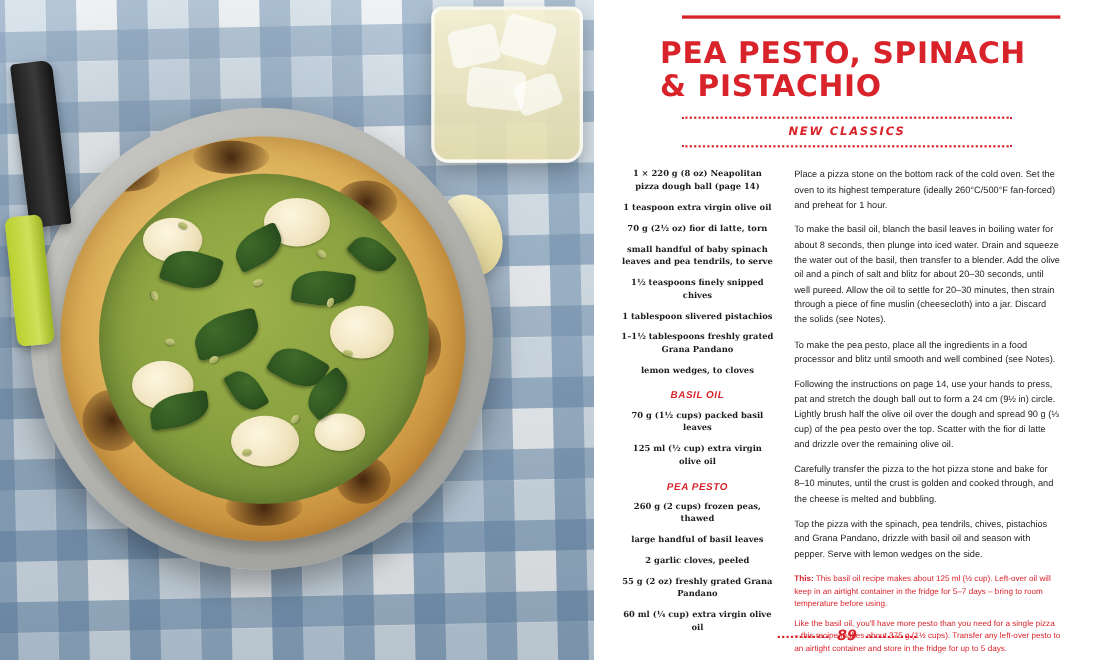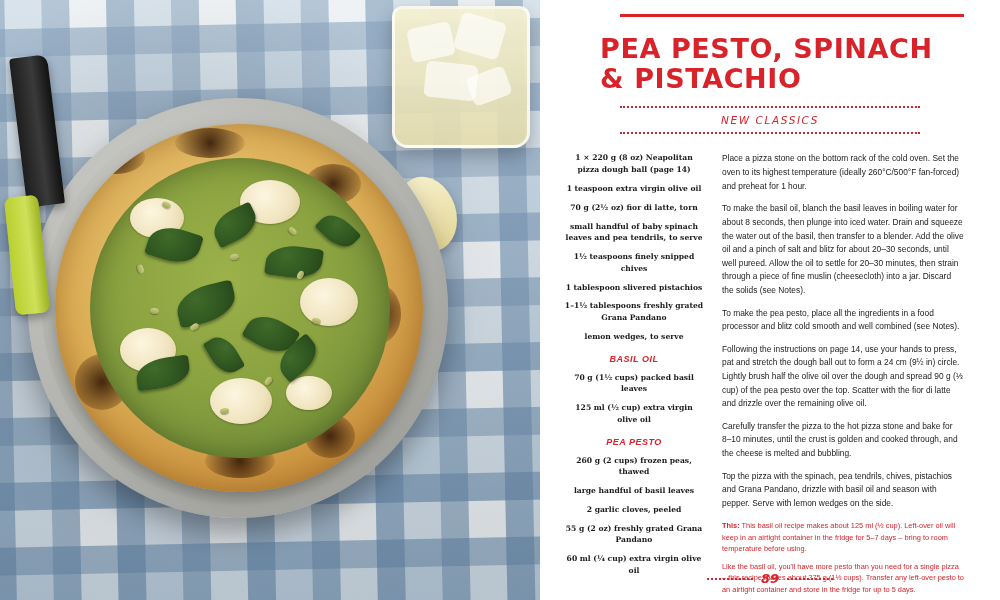--- a/index.html
+++ b/index.html
@@ -212,21 +212,21 @@
   }
   .dotted-rule {
     margin: 12px auto 0;
     width: 300px;
     border-top: 2px dotted #d8232a;
   }
   .subtitle {
     text-align: center;
     color: #d8232a;
     font-family: "DejaVu Sans", sans-serif;
-    font-weight: normal;
+    font-weight: bold;
     font-style: italic;
     font-size: 10.5px;
     letter-spacing: 1.6px;
     margin-top: 6px;
   }
   .dotted-rule2 {
     margin: 6px auto 0;
     width: 300px;
     border-top: 2px dotted #d8232a;
   }
@@ -414,39 +414,39 @@
     <div class="columns">
 
       <div class="col-ing">
         <p>1 × 220 g (8 oz) Neapolitan pizza dough ball (page 14)</p>
         <p>1 teaspoon extra virgin olive oil</p>
         <p>70 g (2½ oz) fior di latte, torn</p>
         <p>small handful of baby spinach leaves and pea tendrils, to serve</p>
         <p>1½ teaspoons finely snipped chives</p>
         <p>1 tablespoon slivered pistachios</p>
         <p>1–1½ tablespoons freshly grated Grana Pandano</p>
-        <p>lemon wedges, to serve</p>
+        <p>lemon wedges, to cloves</p>
 
         <p class="sub-head">BASIL OIL</p>
         <p>70 g (1½ cups) packed basil leaves</p>
         <p>125 ml (½ cup) extra virgin olive oil</p>
 
         <p class="sub-head">PEA PESTO</p>
         <p>260 g (2 cups) frozen peas, thawed</p>
         <p>large handful of basil leaves</p>
         <p>2 garlic cloves, peeled</p>
         <p>55 g (2 oz) freshly grated Grana Pandano</p>
         <p>60 ml (¼ cup) extra virgin olive oil</p>
 
       </div>
 
       <div class="col-method">
         <p>Place a pizza stone on the bottom rack of the cold oven. Set the oven to its highest temperature (ideally 260°C/500°F fan-forced) and preheat for 1 hour.</p>
         <p>To make the basil oil, blanch the basil leaves in boiling water for about 8 seconds, then plunge into iced water. Drain and squeeze the water out of the basil, then transfer to a blender. Add the olive oil and a pinch of salt and blitz for about 20–30 seconds, until well pureed. Allow the oil to settle for 20–30 minutes, then strain through a piece of fine muslin (cheesecloth) into a jar. Discard the solids (see Notes).</p>
-        <p>To make the pea pesto, place all the ingredients in a food processor and blitz cold smooth and well combined (see Notes).</p>
+        <p>To make the pea pesto, place all the ingredients in a food processor and blitz until smooth and well combined (see Notes).</p>
         <p>Following the instructions on page 14, use your hands to press, pat and stretch the dough ball out to form a 24 cm (9½ in) circle. Lightly brush half the olive oil over the dough and spread 90 g (⅓ cup) of the pea pesto over the top. Scatter with the fior di latte and drizzle over the remaining olive oil.</p>
         <p>Carefully transfer the pizza to the hot pizza stone and bake for 8–10 minutes, until the crust is golden and cooked through, and the cheese is melted and bubbling.</p>
         <p>Top the pizza with the spinach, pea tendrils, chives, pistachios and Grana Pandano, drizzle with basil oil and season with pepper. Serve with lemon wedges on the side.</p>
 
         <div class="notes">
           <p>
             <span class="lead">This:</span>
             <span>This basil oil recipe makes about 125 ml (½ cup). Left-over oil will keep in an airtight container in the fridge for 5–7 days – bring to room temperature before using.</span>
           </p>
           <p>Like the basil oil, you'll have more pesto than you need for a single pizza – this recipe makes about 375 g (1½ cups). Transfer any left-over pesto to an airtight container and store in the fridge for up to 5 days.</p>

